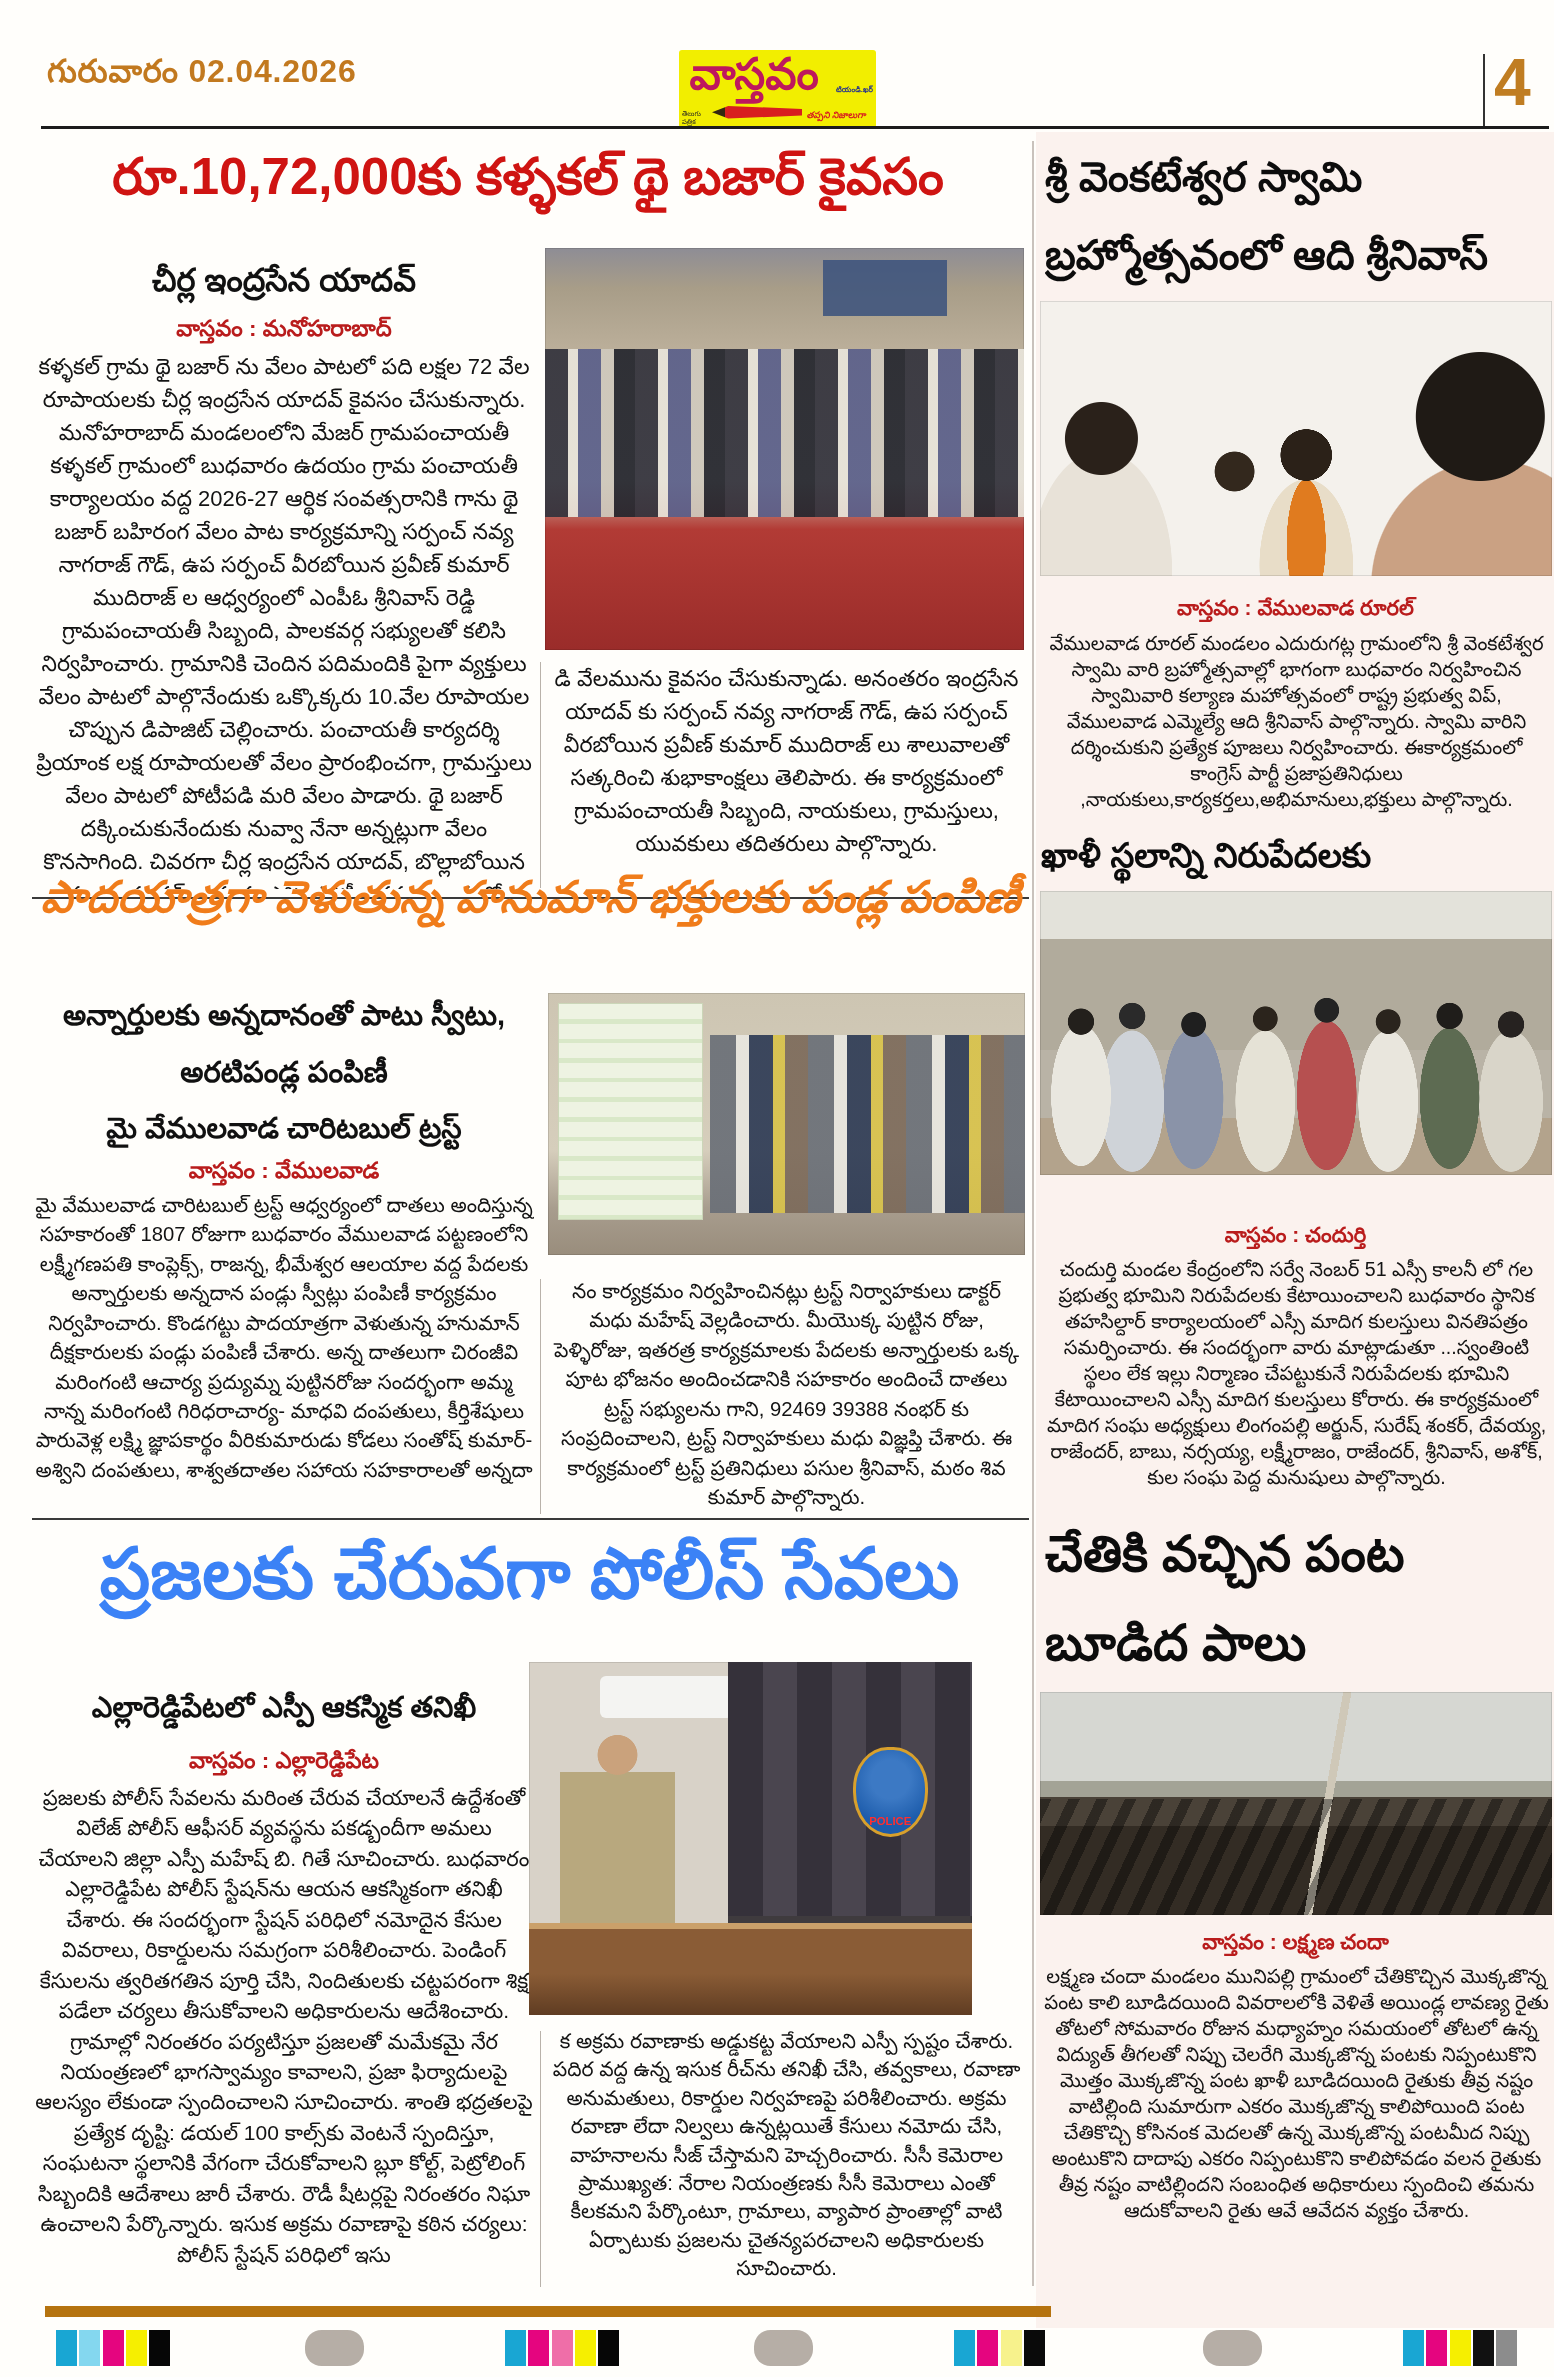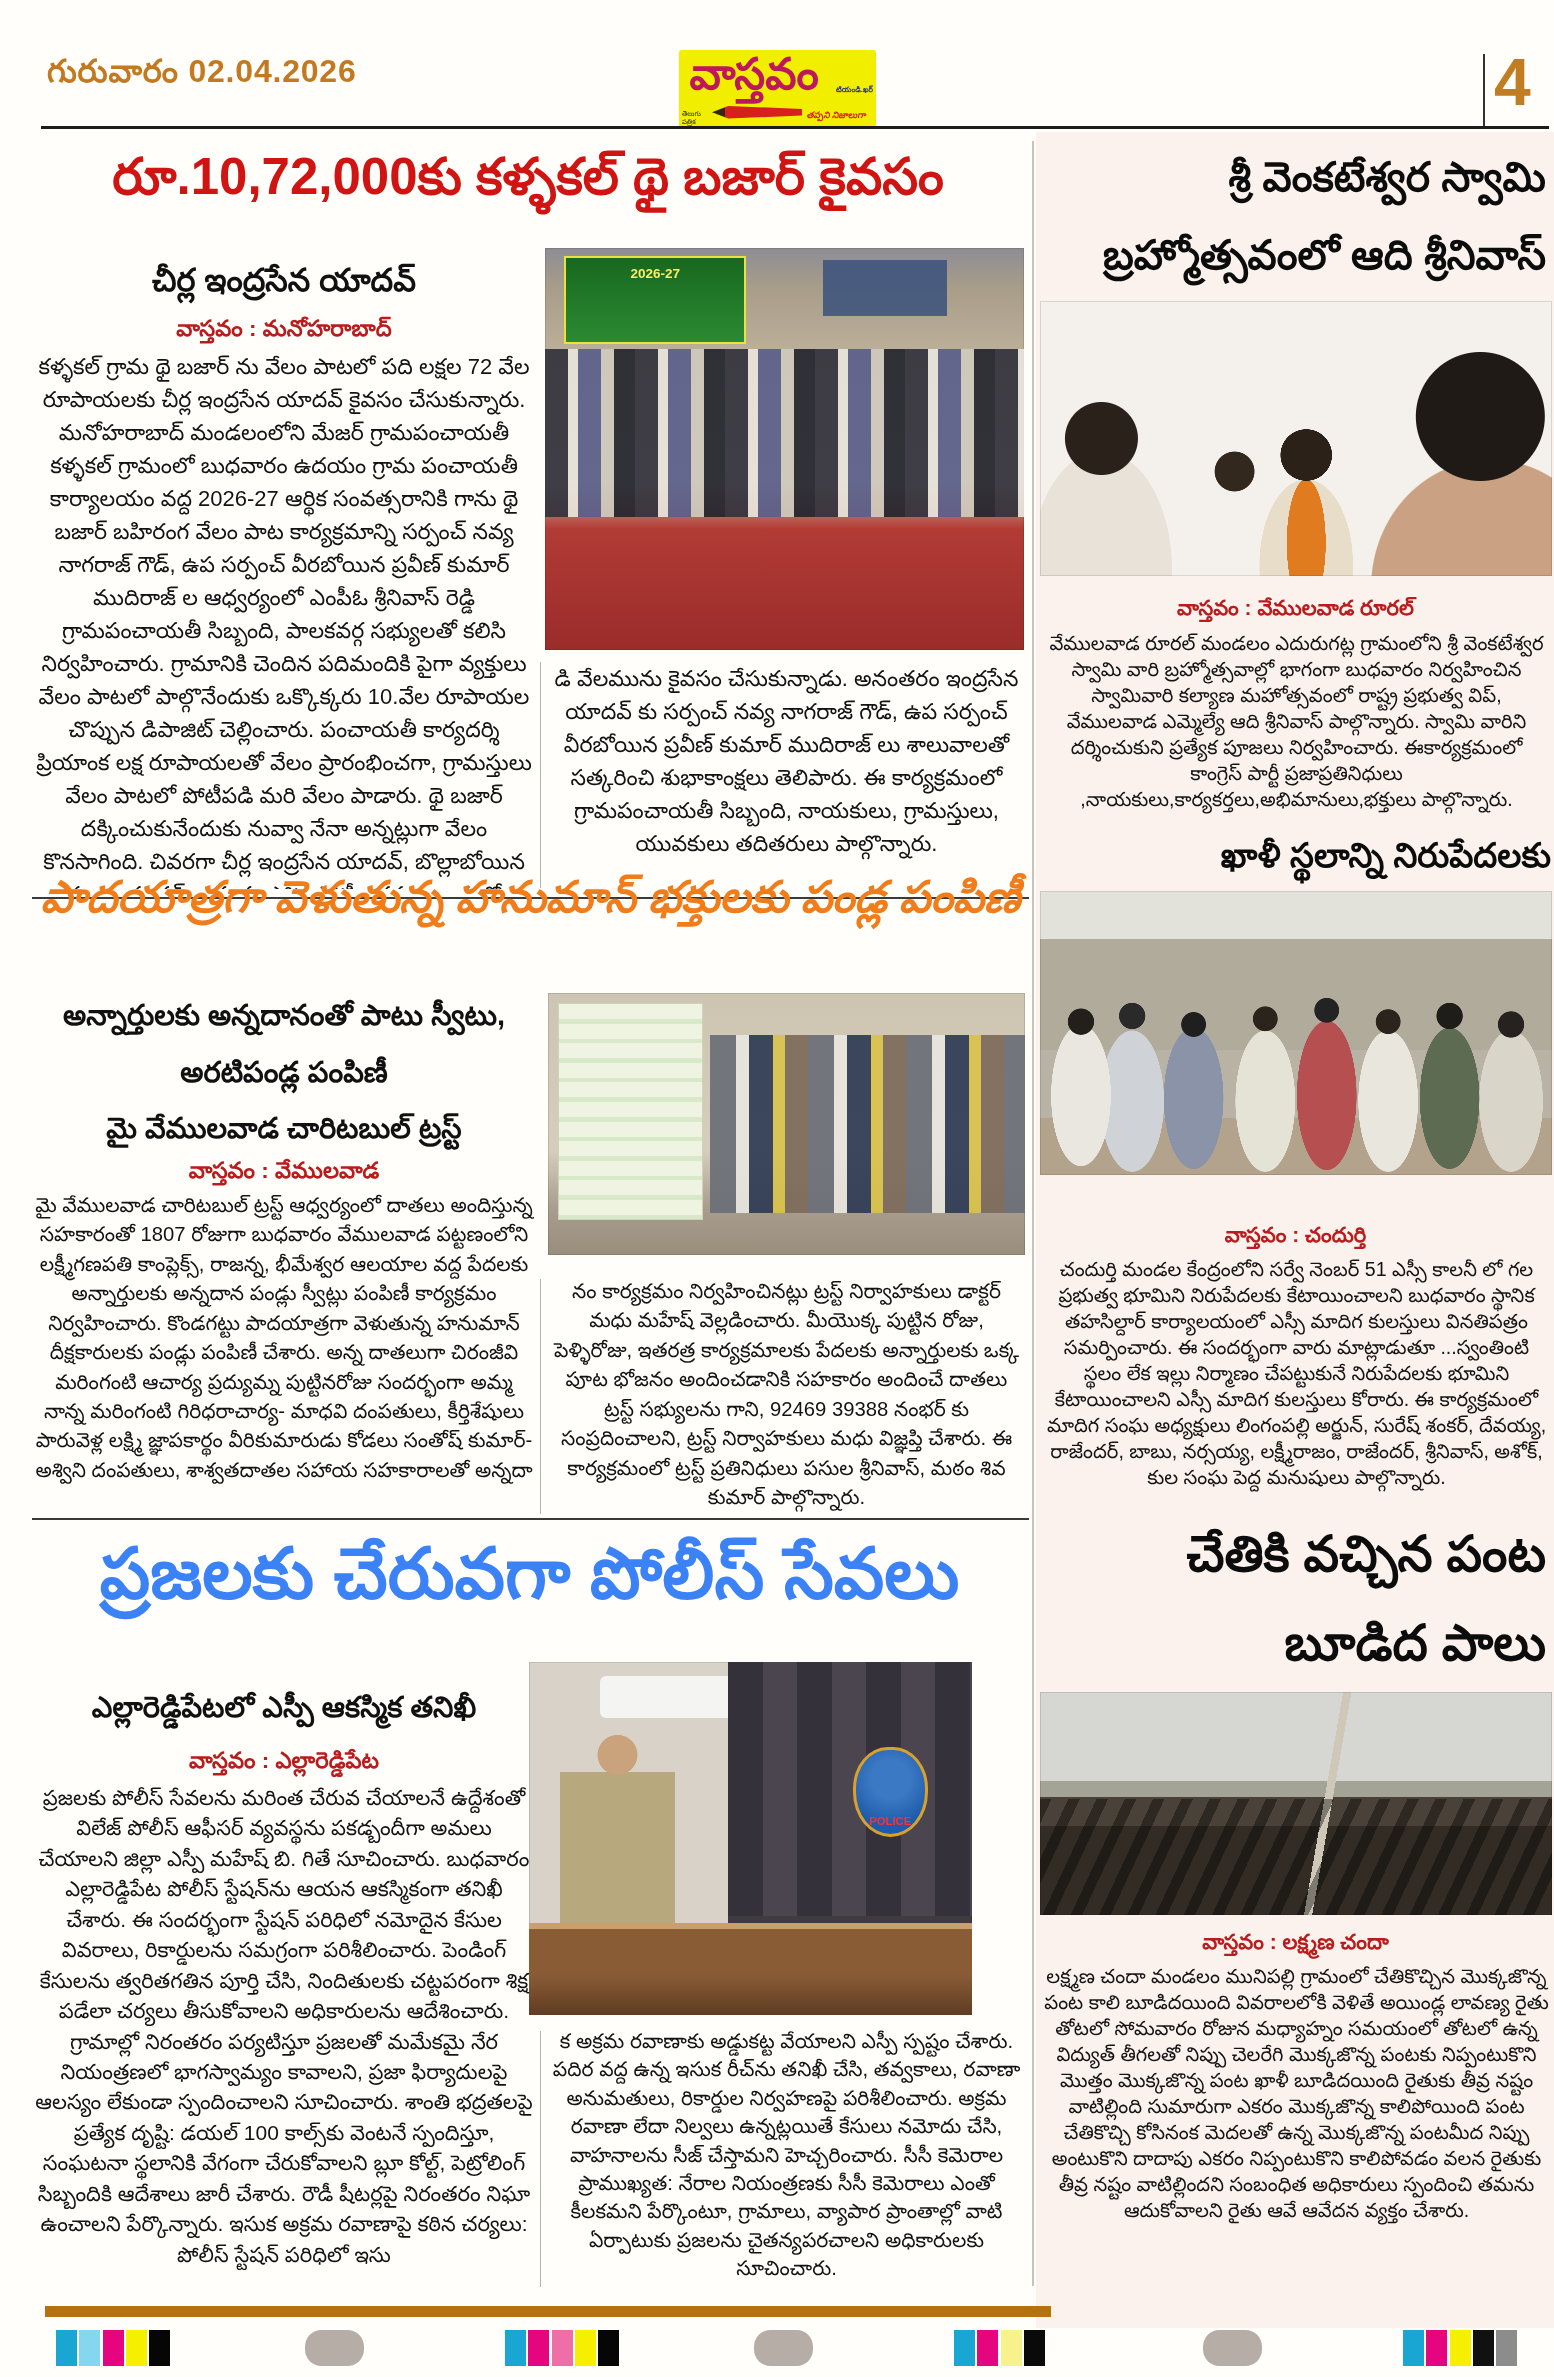--- a/index.html
+++ b/index.html
@@ -32,21 +32,21 @@
   .divider{height:2.3px;background:#3a3a3a;}
   .col-rule{width:0.8px;background:#b9b2aa;}
 
   
   .hl-red{left:39px;top:147px;width:978px;height:90px;font-size:51px;font-weight:900;color:#cf1412;}
   .subhead{font-size:32px;font-weight:bold;color:#111;}
   .byline{font-size:22.6px;font-weight:bold;color:#b91c1c;}
   .body-txt{font-size:22px;line-height:1.5;color:#131313;}
   .hl-orange{left:34px;top:872px;width:993px;height:79px;font-size:44px;font-weight:900;font-style:italic;color:#f07c1a;}
   .hl-blue{left:36px;top:1533px;width:987px;height:113px;font-size:71px;font-weight:900;color:#2fa7d0;text-align:center;}
-  .hl-black{font-weight:900;color:#0c0c0c;text-align:right;}
+  .hl-black{font-weight:900;color:#0c0c0c;text-align:left;}
 
   
   .photo{box-shadow:0 0 0 0.8px rgba(0,0,0,.15) inset;}
   .ph1{left:545px;top:248px;width:479px;height:402px;
     background:linear-gradient(180deg,#8e8d95 0%,#a89d88 10%,#c6b9a4 34%,#d3c9b8 58%,#b23b35 70%,#9a2c2a 100%);}
   .ph1-banner{position:absolute;left:4%;top:2%;width:38%;height:22%;
     background:linear-gradient(#18681f,#2c8a33);border:2.3px solid #e9e23c;
     color:#f4ee6a;font-size:13.5px;font-weight:bold;text-align:center;padding-top:7.5px;box-sizing:border-box;}
   .ph1-banner2{position:absolute;right:16%;top:3%;width:26%;height:14%;background:#39517c;opacity:.85;}
   .ph1-people{position:absolute;left:0;top:25%;width:100%;height:42%;opacity:.92;
@@ -127,21 +127,20 @@
   <div class="logo-left">తెలుగు పత్రిక</div>
   <div class="pen"></div>
   <div class="logo-tag">తప్పని నిజాలుగా</div>
 </div>
 <div class="abs hdr-vline"></div>
 <div class="abs page-num" style="color: rgb(192, 125, 34);">4</div>
 <div class="abs hdr-rule"></div>
 
 <div class="abs hl-red hide-x" style="color: rgb(207, 20, 18);">రూ.10,72,000కు కళ్ళకల్ థై బజార్ కైవసం</div>
 <div class="abs photo ph1">
-  <div class="ph1-banner">2026-27</div>
   <div class="ph1-banner2"></div>
   <div class="ph1-people"></div>
 </div>
 <div class="abs subhead ctr hide-x" style="left:34px;top:262px;width:500px;height:45px;">చీర్ల ఇంద్రసేన యాదవ్</div>
 <div class="abs byline ctr hide-x" style="left:34px;top:316px;width:500px;height:32px;">వాస్తవం : మనోహరాబాద్</div>
 <div class="abs body-txt jst hide-x" style="left:34px;top:350px;width:500px;height:539px;">కళ్ళకల్ గ్రామ థై బజార్ ను వేలం పాటలో పది లక్షల 72 వేల రూపాయలకు చీర్ల ఇంద్రసేన యాదవ్ కైవసం చేసుకున్నారు. మనోహరాబాద్ మండలంలోని మేజర్ గ్రామపంచాయతీ కళ్ళకల్ గ్రామంలో బుధవారం ఉదయం గ్రామ పంచాయతీ కార్యాలయం వద్ద 2026-27 ఆర్థిక సంవత్సరానికి గాను థై బజార్ బహిరంగ వేలం పాట కార్యక్రమాన్ని సర్పంచ్ నవ్య నాగరాజ్ గౌడ్, ఉప సర్పంచ్ వీరబోయిన ప్రవీణ్ కుమార్ ముదిరాజ్ ల ఆధ్వర్యంలో ఎంపీఓ శ్రీనివాస్ రెడ్డి గ్రామపంచాయతీ సిబ్బంది, పాలకవర్గ సభ్యులతో కలిసి నిర్వహించారు. గ్రామానికి చెందిన పదిమందికి పైగా వ్యక్తులు వేలం పాటలో పాల్గొనేందుకు ఒక్కొక్కరు 10.వేల రూపాయల చొప్పున డిపాజిట్ చెల్లించారు. పంచాయతీ కార్యదర్శి ప్రియాంక లక్ష రూపాయలతో వేలం ప్రారంభించగా, గ్రామస్తులు వేలం పాటలో పోటీపడి మరి వేలం పాడారు. థై బజార్ దక్కించుకునేందుకు నువ్వా నేనా అన్నట్లుగా వేలం కొనసాగింది. చివరగా చీర్ల ఇంద్రసేన యాదవ్, బొల్లాబోయిన మధు యాదవ్ ల మధ్య పోటాపోటీ జరగగా ఇందులో అత్యధికంగా చీర్ల ఇంద్రసేన యాదవ్ పది లక్షల 72 వేలకు పాట పా</div>
 <div class="abs col-rule" style="left:540px;top:662px;height:226px;"></div>
 <div class="abs body-txt jst hide-x" style="left:549px;top:662px;width:475px;height:226px;">డి వేలమును కైవసం చేసుకున్నాడు. అనంతరం ఇంద్రసేన యాదవ్ కు సర్పంచ్ నవ్య నాగరాజ్ గౌడ్, ఉప సర్పంచ్ వీరబోయిన ప్రవీణ్ కుమార్ ముదిరాజ్ లు శాలువాలతో సత్కరించి శుభాకాంక్షలు తెలిపారు. ఈ కార్యక్రమంలో గ్రామపంచాయతీ సిబ్బంది, నాయకులు, గ్రామస్తులు, యువకులు తదితరులు పాల్గొన్నారు.</div>
 
 <div class="abs divider" style="left:32px;top:897px;width:997px;"></div>

